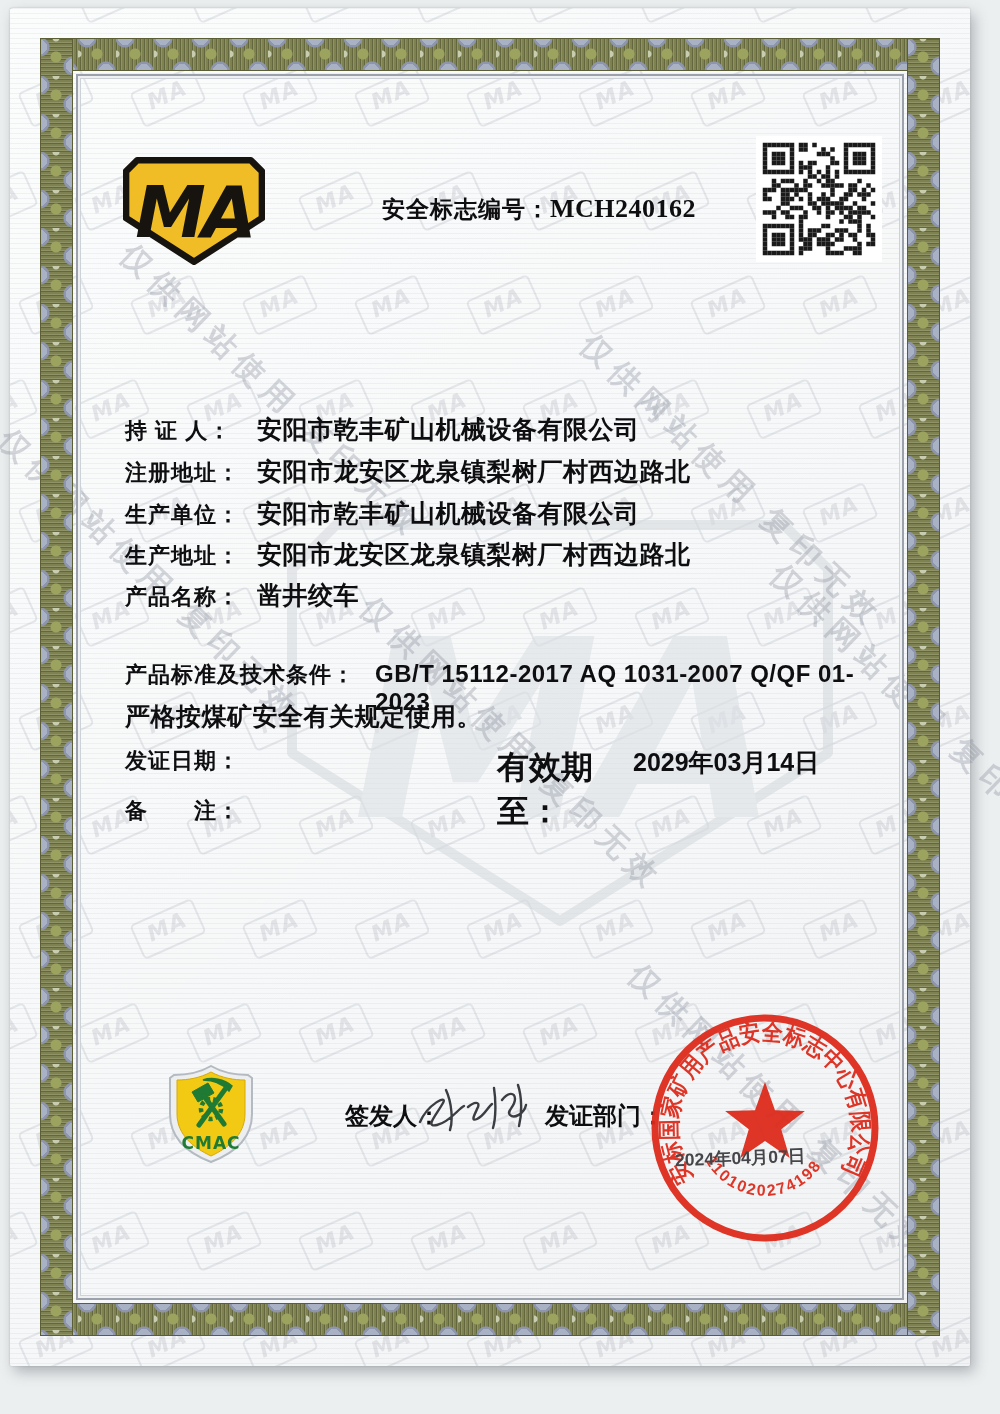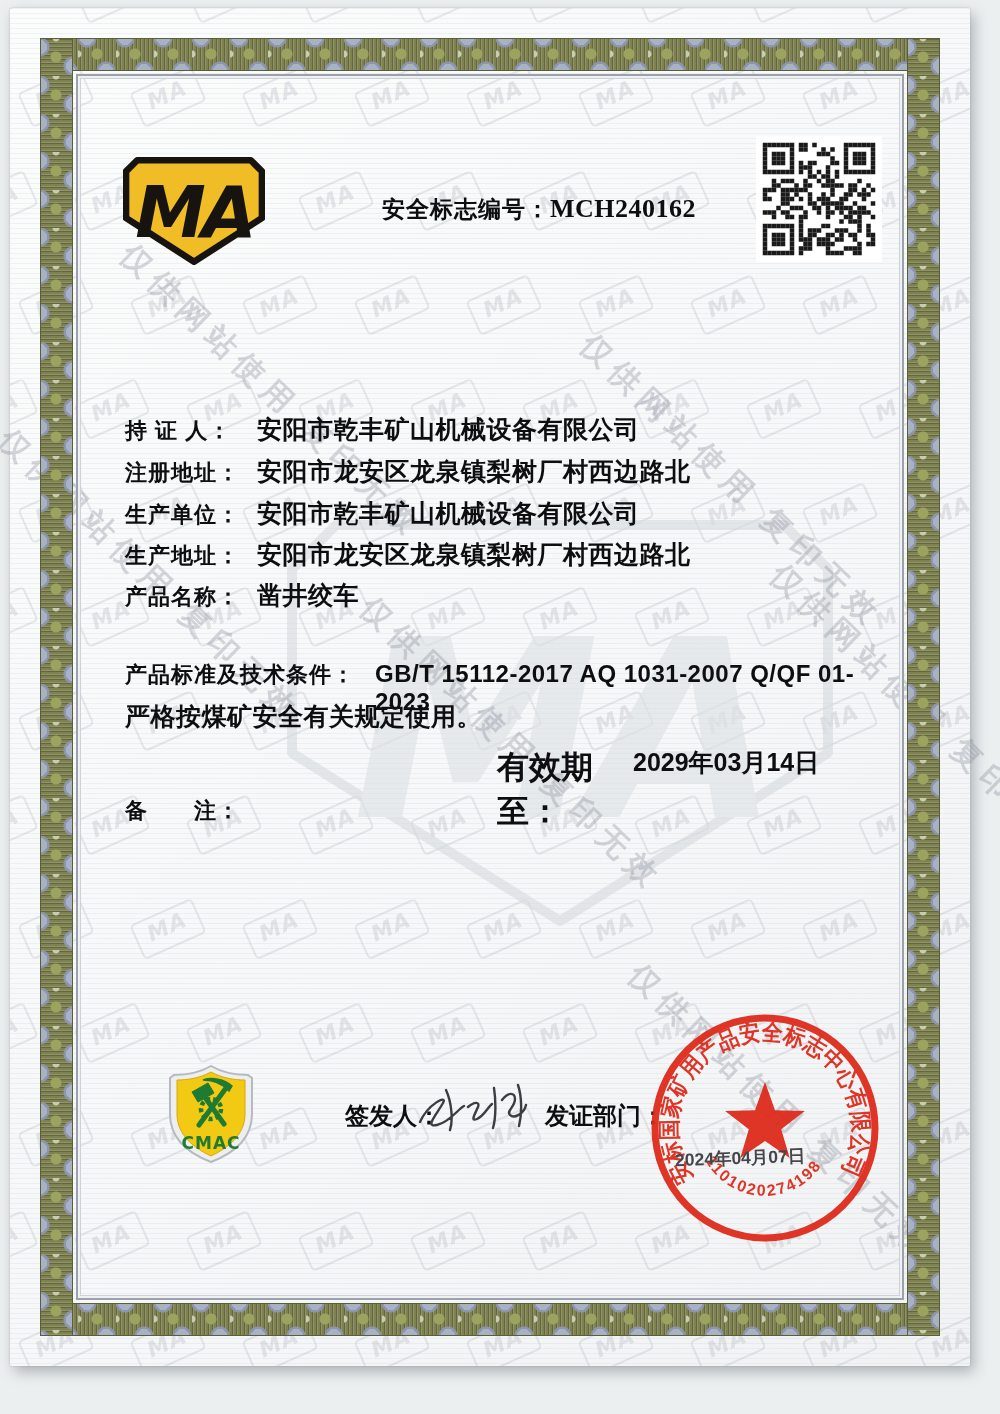--- a/index.html
+++ b/index.html
@@ -576,20 +576,21 @@
       </div>
       <div class="row wide" style="top:652px">
         <span class="lab">产品标准及技术条件：</span>
         <span class="val">GB/T 15112-2017 AQ 1031-2007 Q/QF 01-2023</span>
       </div>
       <div class="row" style="top:692px">
         <span class="val">严格按煤矿安全有关规定使用。</span>
       </div>
 
       <div class="row" style="top:738px">
+        <span class="lab">发证日期：</span>
         <span class="pair2lab">有效期至：</span>
         <span class="pair2val">2029年03月14日</span>
       </div>
 
       <div class="row" style="top:788px">
         <span class="lab">备　　注：</span>
         <span class="val"></span>
       </div>
 
 

